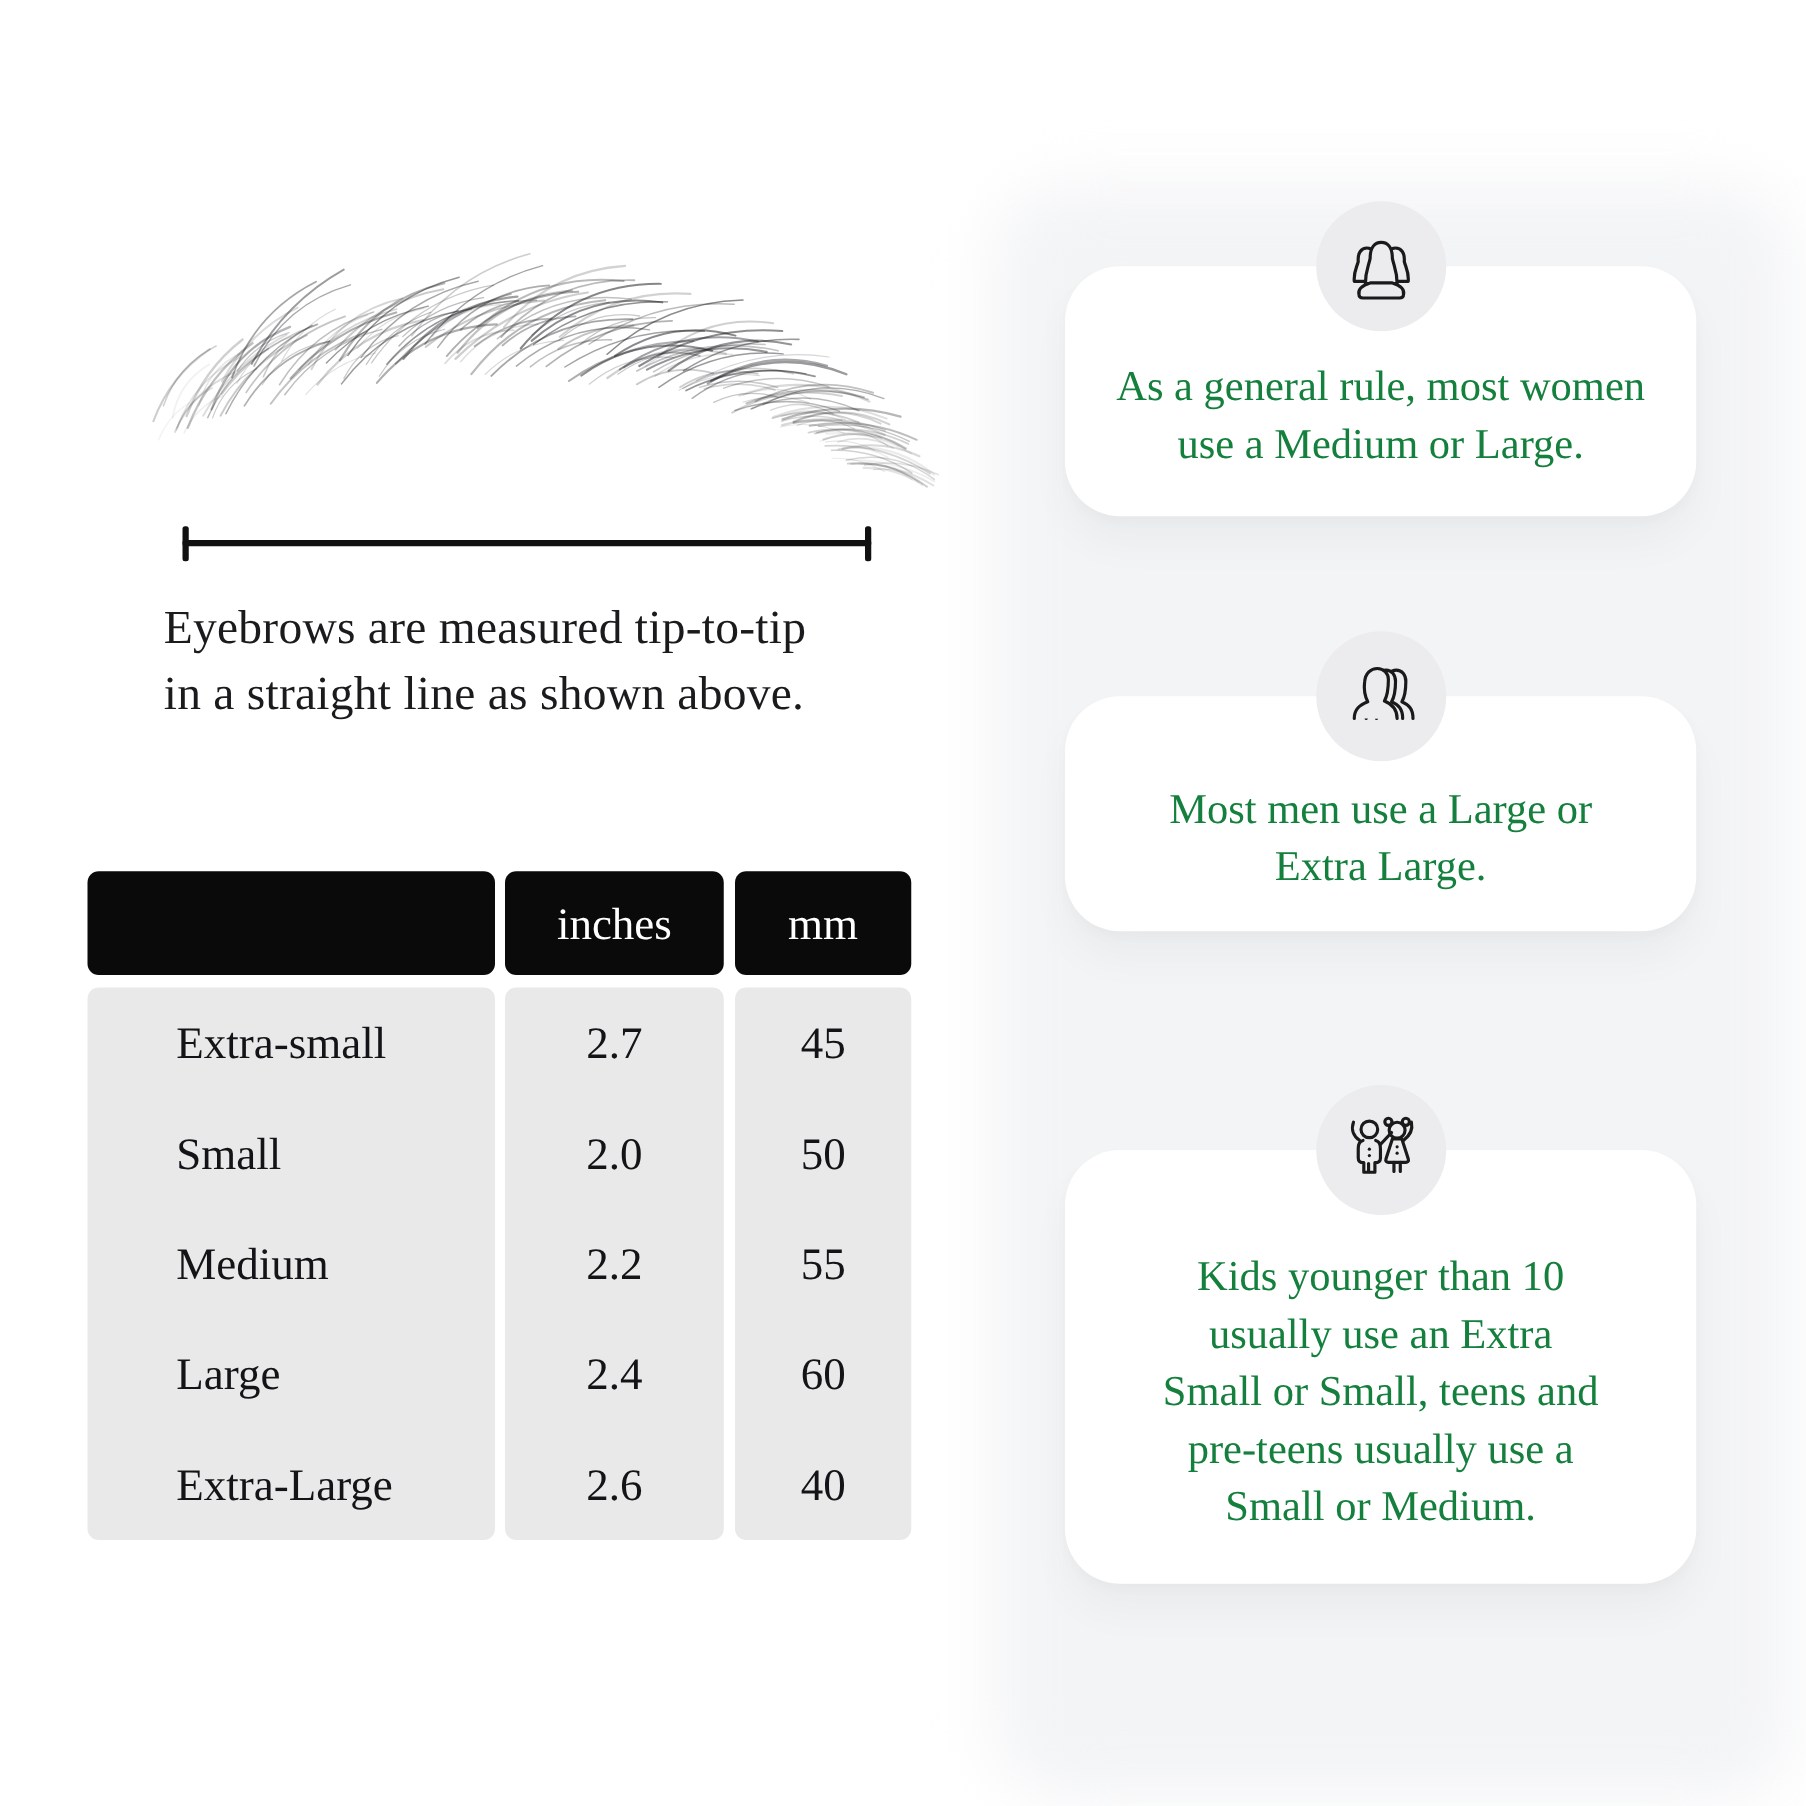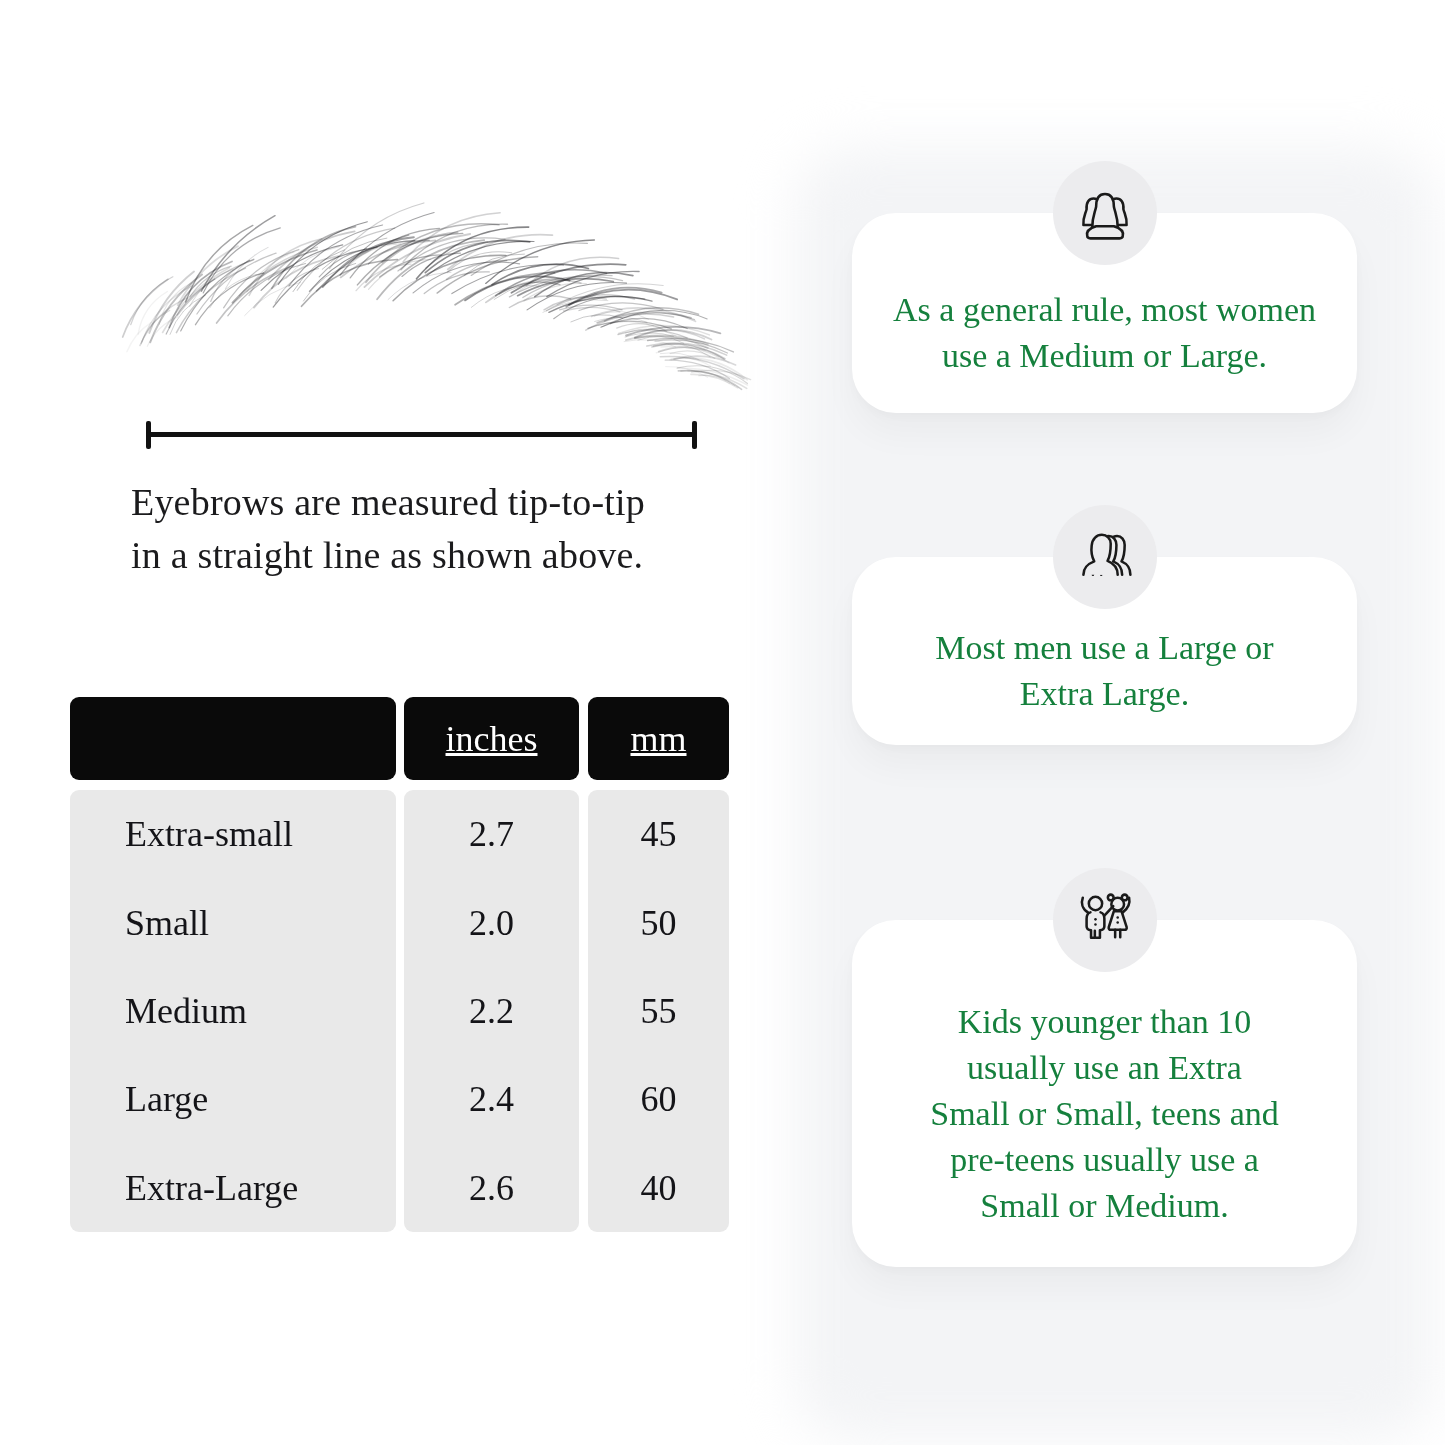--- a/index.html
+++ b/index.html
@@ -12,28 +12,28 @@
   .measure{position:absolute;left:146px;top:421px;width:551px;height:28px;}
   .measure .bar{position:absolute;left:0;top:11px;width:100%;height:5px;background:#111;border-radius:2px;}
   .measure .cap{position:absolute;top:0;width:5px;height:28px;background:#111;border-radius:2px;}
   .measure .cap.l{left:0;}
   .measure .cap.r{right:0;}
   .caption{position:absolute;left:131px;top:476px;font-size:38px;line-height:53px;color:#1b1b1d;letter-spacing:.2px;}
   
   .size-table{position:absolute;left:70px;top:697px;width:688px;}
   .trow{display:flex;}
   .thead .cell{background:#0a0a0a;color:#ffffff;height:83px;border-radius:9px;
-    display:flex;align-items:center;justify-content:center;font-size:36px;text-decoration:underline;}
+    display:flex;align-items:center;justify-content:center;font-size:36px;}
   .tbody{margin-top:10px;}
   .tbody .colblock{background:#e9e9e9;border-radius:9px;display:flex;flex-direction:column;}
   .c1{width:326px;}
   .c2{width:175px;margin-left:8px;}
   .c3{width:141px;margin-left:9px;}
   .bcell{height:88.4px;display:flex;align-items:center;font-size:36px;color:#141418;}
-  .bcell.label{justify-content:flex-start;padding-left:55px;box-sizing:border-box;}
+  .bcell.label{justify-content:flex-start;padding-left:71px;box-sizing:border-box;}
   .bcell.num{justify-content:center;}
   
   .halo{position:absolute;left:795px;top:148px;width:640px;height:1292px;background:#f3f4f6;border-radius:60px;filter:blur(26px);}
   .card{position:absolute;left:852px;width:505px;background:#ffffff;border-radius:44px;
     box-shadow:0 22px 34px rgba(0,0,0,.035),0 4px 10px rgba(0,0,0,.025);
     display:flex;flex-direction:column;box-sizing:border-box;padding:58px 20px 18px 20px;}
   .card.women{top:213px;height:200px;}
   .card.men{top:557px;height:188px;}
   .card.kids{top:920px;height:347px;}
   .badge{position:absolute;left:calc(50% - 52px);top:-52px;width:104px;height:104px;border-radius:50%;

